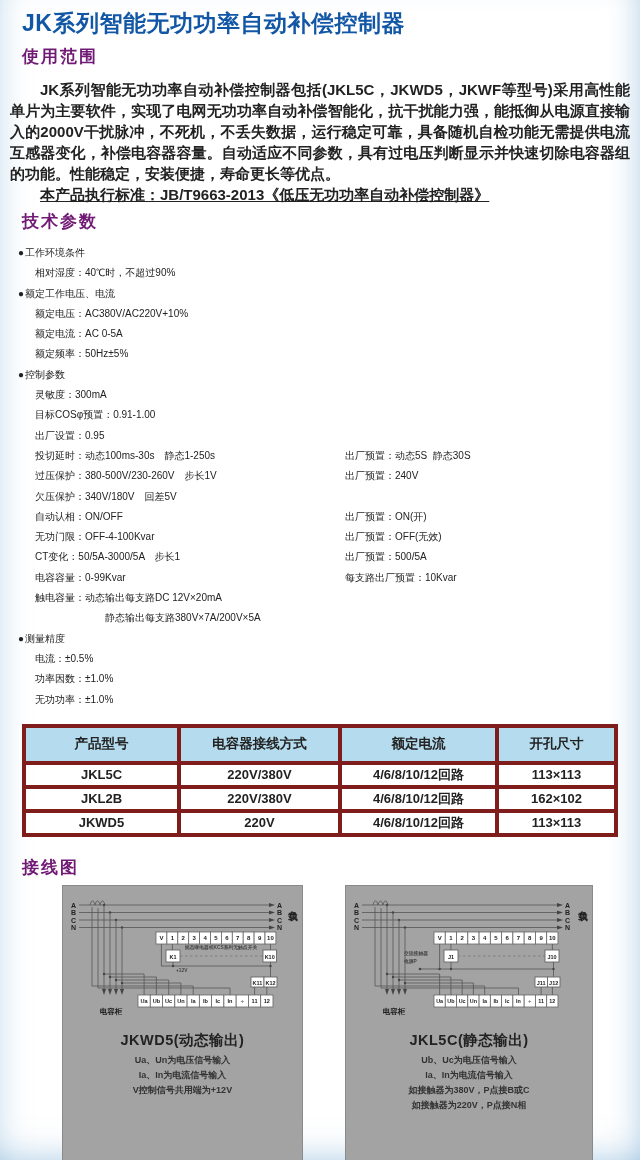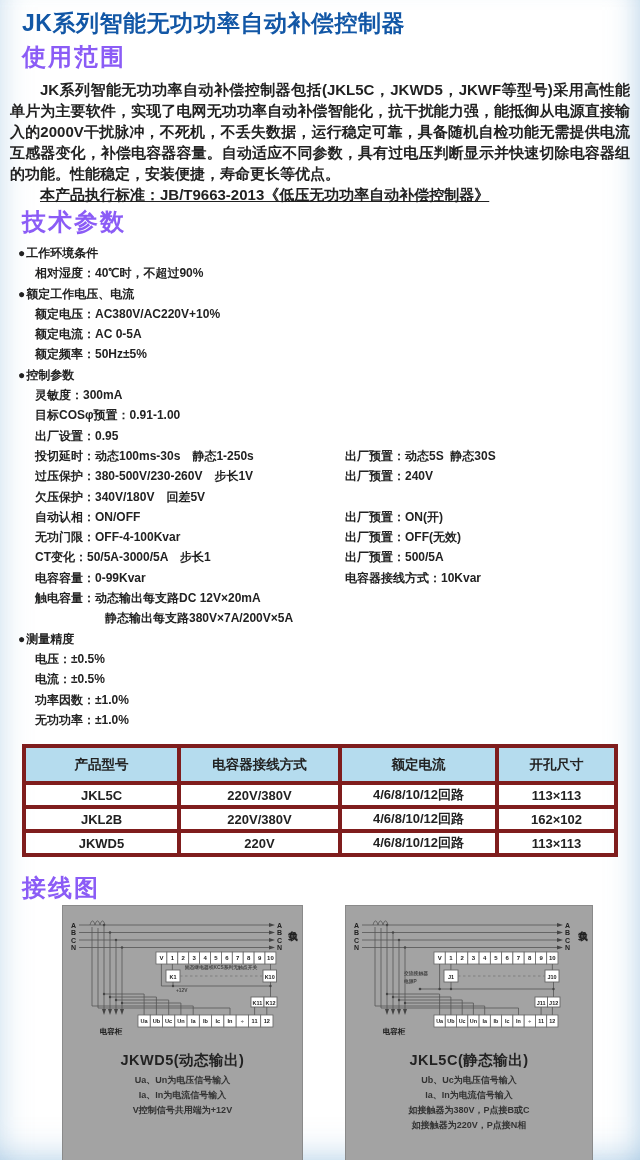--- a/index.html
+++ b/index.html
@@ -5,27 +5,27 @@
   html,body{margin:0;padding:0;background:#fff;}
   .page{
     position:relative;width:640px;height:1160px;overflow:hidden;background:#fff;
     font-family:"Liberation Sans",sans-serif;color:#1c1c1c;box-sizing:border-box;
     padding:8px 22px 16px 22px;
     box-shadow:inset -28px 0 30px -26px rgba(125,175,215,.5),
                inset 28px 0 30px -26px rgba(125,175,215,.35),
                inset 0 -30px 34px -28px rgba(125,175,215,.55);
   }
   h1.title{margin:0 0 6px 0;font-size:23px;line-height:30px;color:#1257a6;font-weight:bold;letter-spacing:.5px;}
-  h2.sec{margin:4px 0 0 0;font-size:24px;line-height:26px;color:#8b5cf6;font-weight:bold;letter-spacing:2px;}
+  h2.sec{margin:4px 0 0 0;font-size:17px;line-height:26px;color:#701a75;font-weight:bold;letter-spacing:2px;}
   h2.sec.mt1{margin-top:4px;}
   h2.sec.mt2{margin-top:18px;}
   p.body-para{margin:9px -12px 0 -12px;font-size:15px;line-height:21px;font-weight:bold;
     text-align:justify;text-indent:2em;color:#222;}
   p.body-para.std{margin-top:0;text-align:left;text-decoration:underline;}
-  .specs{margin-top:8px;font-size:12px;font-weight:bold;color:#222;}
+  .specs{margin-top:8px;font-size:10px;font-weight:normal;color:#222;}
   .sgroup{margin-left:-4px;line-height:20.3px;white-space:pre;}
   .sgroup::before{content:"●";margin-right:1px;}
   .srow{position:relative;padding-left:13px;line-height:20.3px;white-space:pre;}
   .srow .rcol{position:absolute;left:323px;top:0;}
   .srow.indent{padding-left:83px;}
   table.spec-table{margin-top:14px;border-collapse:collapse;width:596px;font-size:13px;font-weight:bold;color:#222;}
   table.spec-table th,table.spec-table td{border:4px solid #7f1d1d;text-align:center;padding:0;}
   table.spec-table th{background:#b5dcee;height:33px;font-size:13.5px;}
   table.spec-table td{height:20px;}
   .diagrams{margin-top:4px;display:flex;}
@@ -75,26 +75,25 @@
     <div class="sgroup">控制参数</div>
     <div class="srow"><span>灵敏度：300mA</span></div>
     <div class="srow"><span>目标COSφ预置：0.91-1.00</span></div>
     <div class="srow"><span>出厂设置：0.95</span></div>
     <div class="srow"><span>投切延时：动态100ms-30s　静态1-250s</span><span class="rcol">出厂预置：动态5S  静态30S</span></div>
     <div class="srow"><span>过压保护：380-500V/230-260V　步长1V</span><span class="rcol">出厂预置：240V</span></div>
     <div class="srow"><span>欠压保护：340V/180V　回差5V</span></div>
     <div class="srow"><span>自动认相：ON/OFF</span><span class="rcol">出厂预置：ON(开)</span></div>
     <div class="srow"><span>无功门限：OFF-4-100Kvar</span><span class="rcol">出厂预置：OFF(无效)</span></div>
     <div class="srow"><span>CT变化：50/5A-3000/5A　步长1</span><span class="rcol">出厂预置：500/5A</span></div>
-    <div class="srow"><span>电容容量：0-99Kvar</span><span class="rcol">电容器接线方式：10Kvar</span></div>
+    <div class="srow"><span>电容容量：0-99Kvar</span><span class="rcol">每支路出厂预置：10Kvar</span></div>
     <div class="srow"><span>触电容量：动态输出每支路DC 12V×20mA</span></div>
     <div class="srow indent"><span>静态输出每支路380V×7A/200V×5A</span></div>
 
     <div class="sgroup">测量精度</div>
-    <div class="srow"><span>电压：±0.5%</span></div>
     <div class="srow"><span>电流：±0.5%</span></div>
     <div class="srow"><span>功率因数：±1.0%</span></div>
     <div class="srow"><span>无功功率：±1.0%</span></div>
   </div>
 
   <table class="spec-table">
     <thead>
       <tr>
         <th style="width:151px">产品型号</th>
         <th style="width:157px">电容器接线方式</th>

